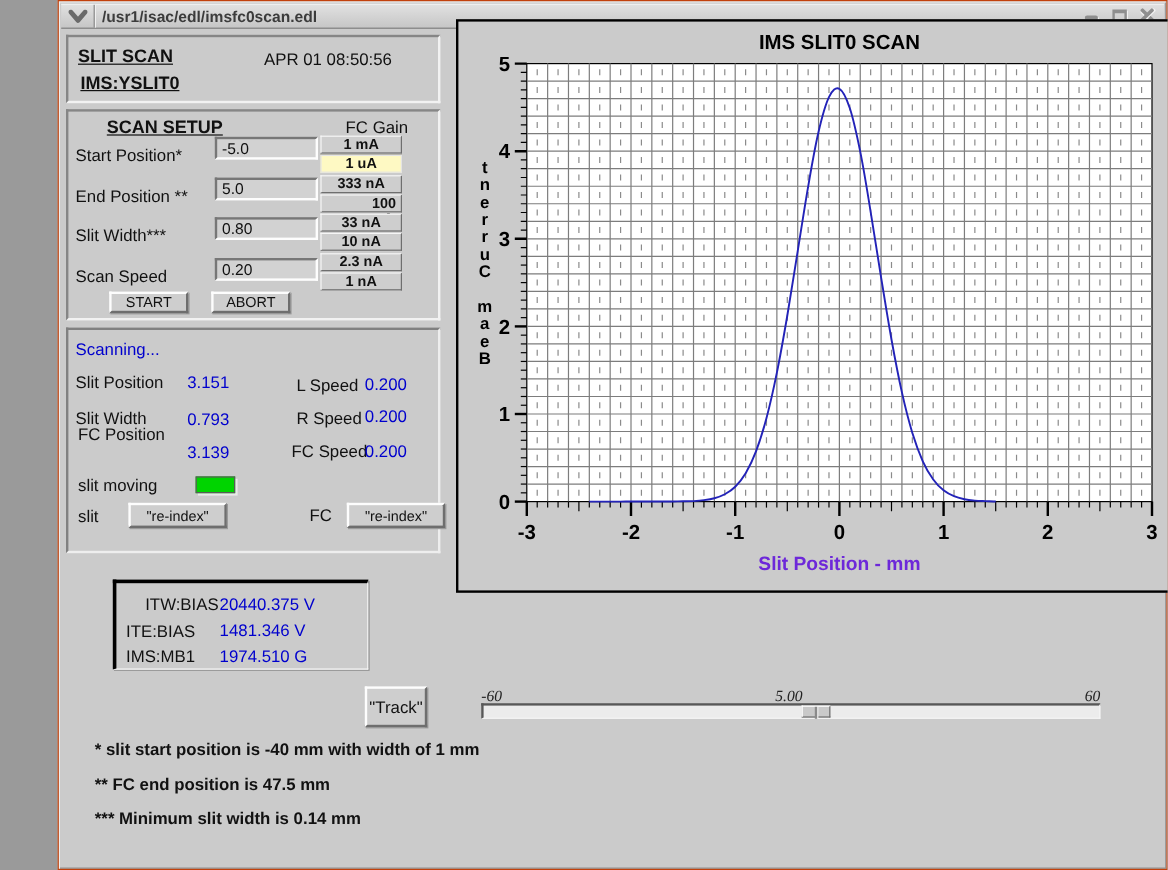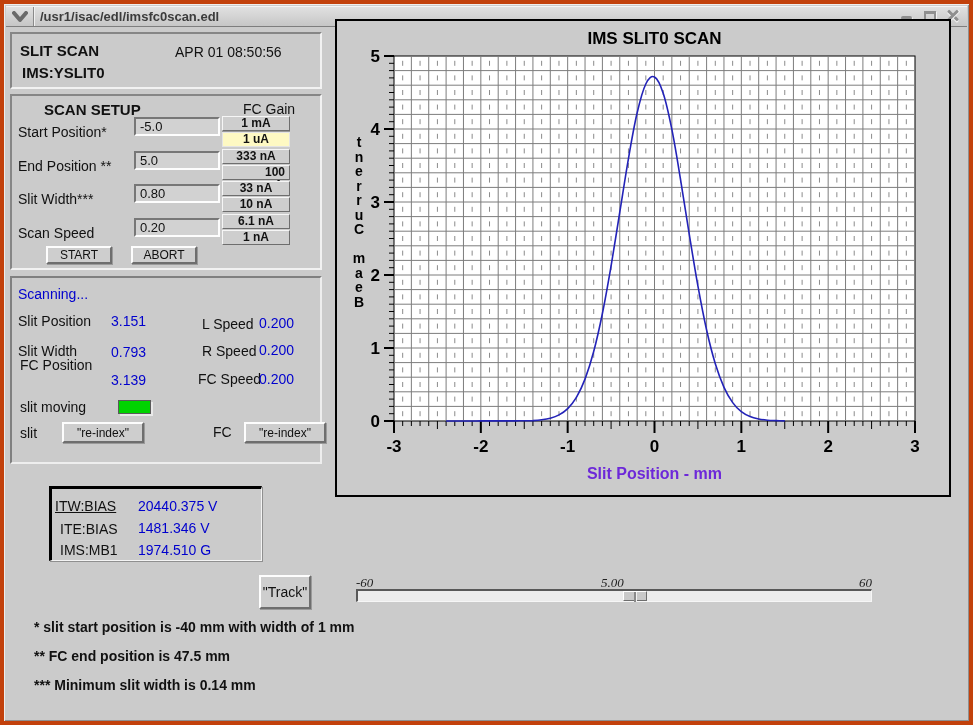--- a/index.html
+++ b/index.html
@@ -1,19 +1,19 @@
 <!DOCTYPE html>
 <html><head>
 <meta charset="utf-8">
 <style>
   * { margin:0; padding:0; box-sizing:border-box; }
   html,body { width:973px; height:725px; overflow:hidden; }
   body { font-family:"Liberation Sans", sans-serif; background:#9a9a9a; position:relative; }
-  .window { position:absolute; inset:0; background:#cbcbcb; border:4px solid #c2410c;
-            box-shadow: inset 1px 1px 0 #ededed, inset -1px -1px 0 #8f8f8f; }
+  .window { position:absolute; inset:0; background:#cbcbcb; border:1px solid #c2410c;
+            box-shadow: inset 1px 1px 0 #ededed, inset -1px -1px 0 #8f8f8f; margin-left: 48px; }
   
   .titlebar { position:absolute; left:2px; top:2px; right:2px; height:21px;
               background:linear-gradient(#e2e2e2,#c6c6c6);
               border-bottom:1px solid #7e7e7e; box-shadow: inset 0 1px 0 #f4f4f4; }
   .menu-btn { position:absolute; left:2px; top:1px; width:24px; height:18px; cursor:pointer; }
   .menu-btn svg { position:absolute; left:4px; top:4px; }
   .tb-sep { position:absolute; left:27px; top:1px; width:1px; height:19px; background:#8a8a8a;
             box-shadow:1px 0 0 #f0f0f0; }
   .tb-title { position:absolute; left:34px; top:3px; font-size:13px; font-weight:bold; color:#3c3c3c; }
   .tb-controls { position:absolute; right:6px; top:2px; display:flex; gap:7px; }
@@ -21,21 +21,21 @@
   .glyph-min { position:absolute; left:2px; top:8px; width:11px; height:4px; background:#8f8f8f;
                border-radius:2px; box-shadow:1px 1px 0 #f2f2f2; }
   .glyph-max { position:absolute; left:2px; top:3px; width:12px; height:11px;
                border:2px solid #8f8f8f; border-top-width:3px; box-shadow:1px 1px 0 #f2f2f2; }
   .glyph-x1,.glyph-x2 { position:absolute; left:1px; top:6px; width:14px; height:3px;
                background:#8f8f8f; border-radius:1px; box-shadow:1px 1px 0 #f2f2f2; }
   .glyph-x1 { transform:rotate(45deg); } .glyph-x2 { transform:rotate(-45deg); }
   
   .panel { position:absolute; border:2px solid; border-color:#868686 #f2f2f2 #f2f2f2 #868686; }
   .lbl   { position:absolute; font-size:14px; color:#111; white-space:nowrap; }
-  .b     { font-weight:bold; }
+  .b     { font-weight:bold;text-decoration:underline; }
   .blue  { color:#0000cd; }
   
   .p-header { left:6px; top:28px; width:312px; height:57px; }
   
   .p-setup { left:6px; top:90px; width:312px; height:176px; }
   .field { position:absolute; width:86px; height:19px; background:#d2d2d2;
            border:2px solid; border-color:#777 #fdfdfd #fdfdfd #777;
            font-family:"Liberation Sans",sans-serif; font-size:13px; color:#111; padding:0 4px; }
   .btn3d { position:absolute; background:#cecece; border:2px solid; text-align:center;
            border-color:#fdfdfd #6e6e6e #6e6e6e #fdfdfd; box-shadow:1px 1px 0 #9a9a9a;
@@ -132,21 +132,21 @@
     <button class="btn3d" style="left:34px; top:150px; width:66px; height:18px;">START</button>
     <button class="btn3d" style="left:119px; top:150px; width:66px; height:18px;">ABORT</button>
 
     <div class="lbl" style="left:231px; top:5px;">FC Gain</div>
     <button class="gain-btn" style="top:20px;">1 mA</button>
     <button class="gain-btn selected" style="top:36px;">1 uA</button>
     <button class="gain-btn" style="top:53px;">333 nA</button>
     <button class="gain-btn" style="top:69px;padding-left:38px;">100 nA</button>
     <button class="gain-btn" style="top:85px;">33 nA</button>
     <button class="gain-btn" style="top:101px;">10 nA</button>
-    <button class="gain-btn" style="top:118px;">6.1 nA</button>
+    <button class="gain-btn" style="top:118px;">2.3 nA</button>
     <button class="gain-btn" style="top:134px;">1 nA</button>
   </div>
 
   <div class="panel p-status">
     <div class="lbl blue" style="left:6px; top:8px;">Scanning...</div>
 
     <div class="lbl" style="left:6px; top:35px;">Slit Position</div>
     <div class="lbl blue" style="left:99px; top:35px;">3.151</div>
     <div class="lbl" style="left:6px; top:65px;">Slit Width</div>
     <div class="lbl blue" style="left:99px; top:66px;">0.793</div>
@@ -163,21 +163,21 @@
     <div class="lbl" style="left:8px; top:121px;">slit moving</div>
     <div class="ind-green" style="background:#00d400;"></div>
 
     <div class="lbl" style="left:8px; top:147px;">slit</div>
     <button class="btn3d" style="left:50px; top:144px; width:82px; height:21px;">"re-index"</button>
     <div class="lbl" style="left:201px; top:146px;">FC</div>
     <button class="btn3d" style="left:232px; top:144px; width:82px; height:21px;">"re-index"</button>
   </div>
 
   <div class="panel p-bias">
-    <div class="lbl" style="left:3px; top:9px;text-decoration:underline;">ITW:BIAS</div>
+    <div class="lbl" style="left:24px; top:9px;">ITW:BIAS</div>
     <div class="lbl blue" style="left:86px; top:9px;">20440.375 V</div>
     <div class="lbl" style="left:8px; top:32px;">ITE:BIAS</div>
     <div class="lbl blue" style="left:86px; top:31px;">1481.346 V</div>
     <div class="lbl" style="left:8px; top:53px;">IMS:MB1</div>
     <div class="lbl blue" style="left:86px; top:53px;">1974.510 G</div>
   </div>
 
   <div class="chart-panel">
     <div class="chart-title">IMS SLIT0 SCAN</div>
     <svg id="chart-svg" width="612" height="474">

